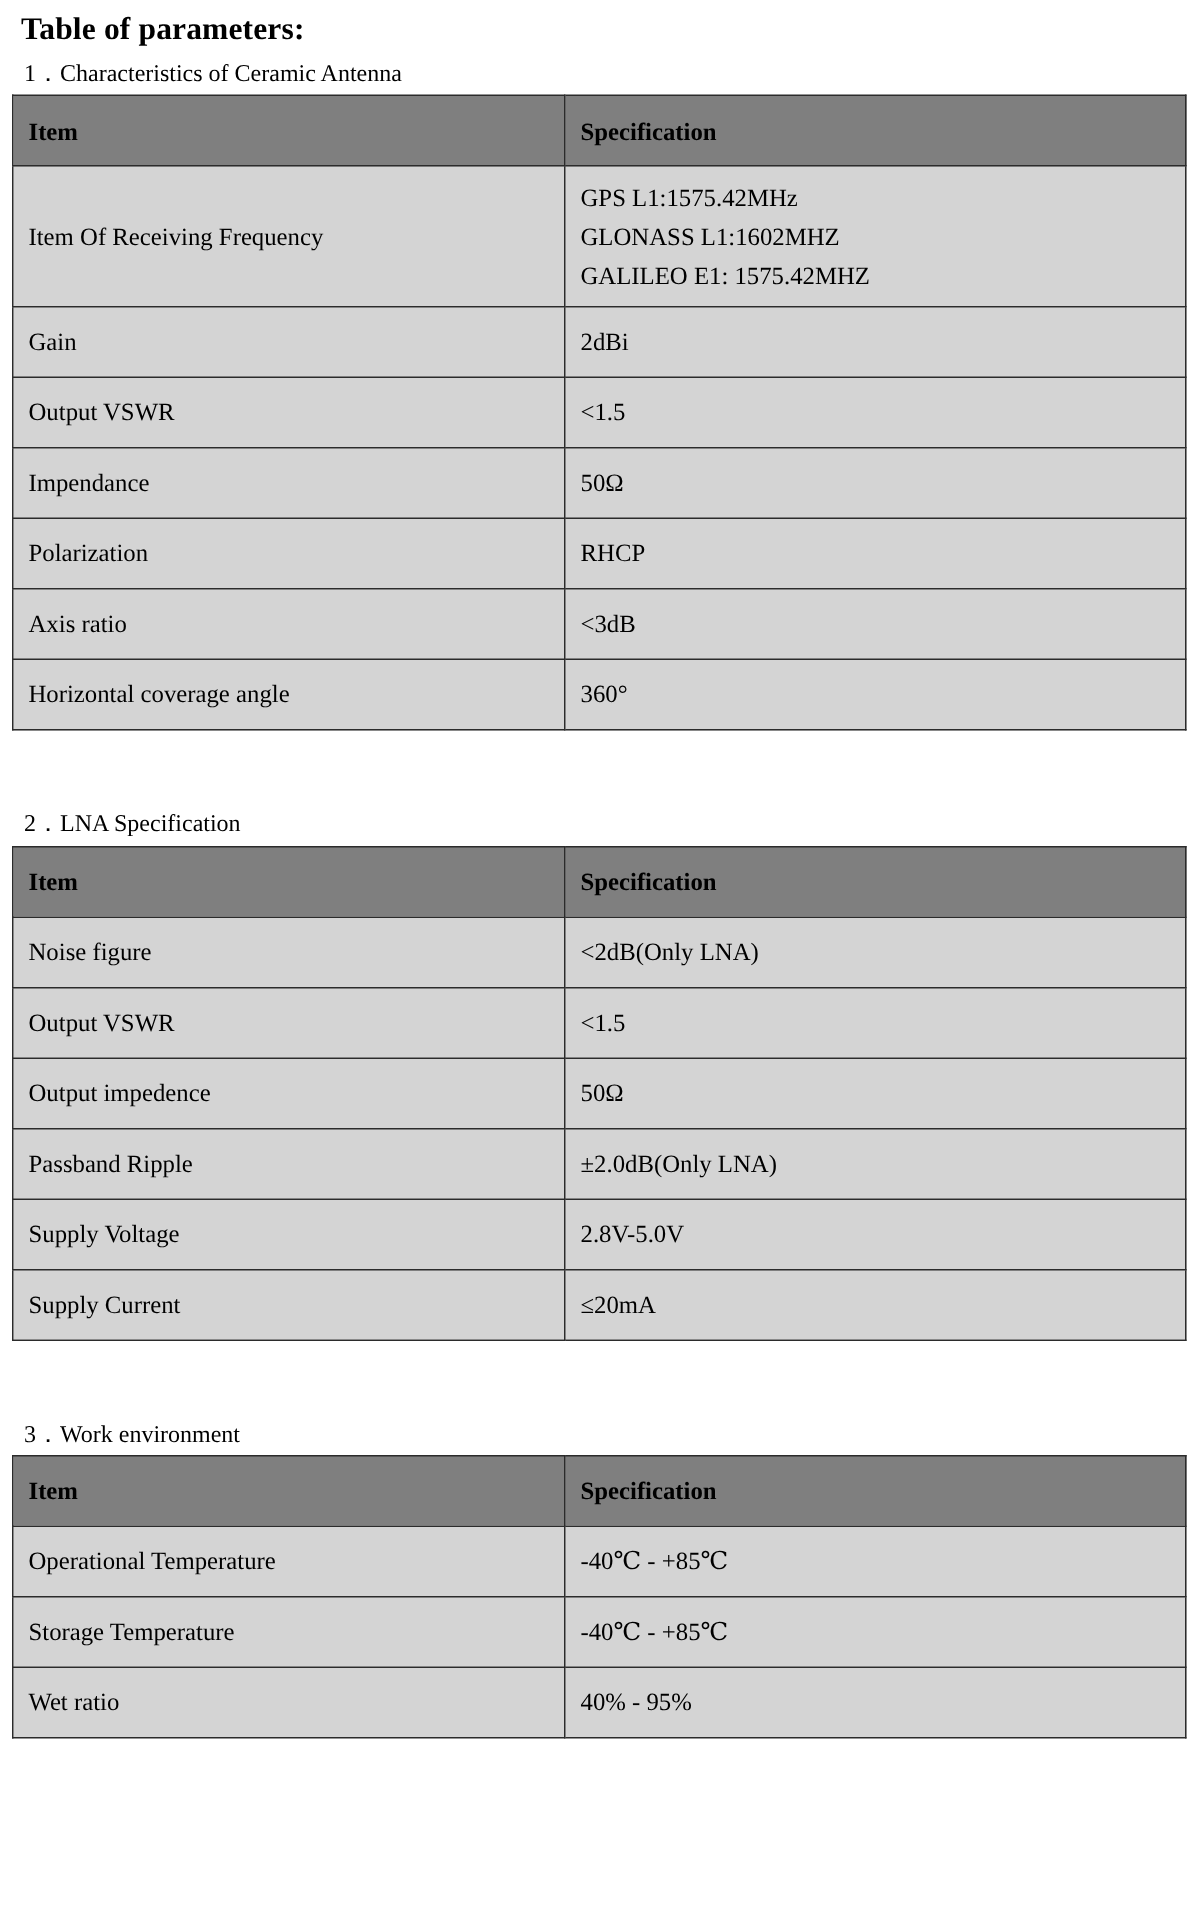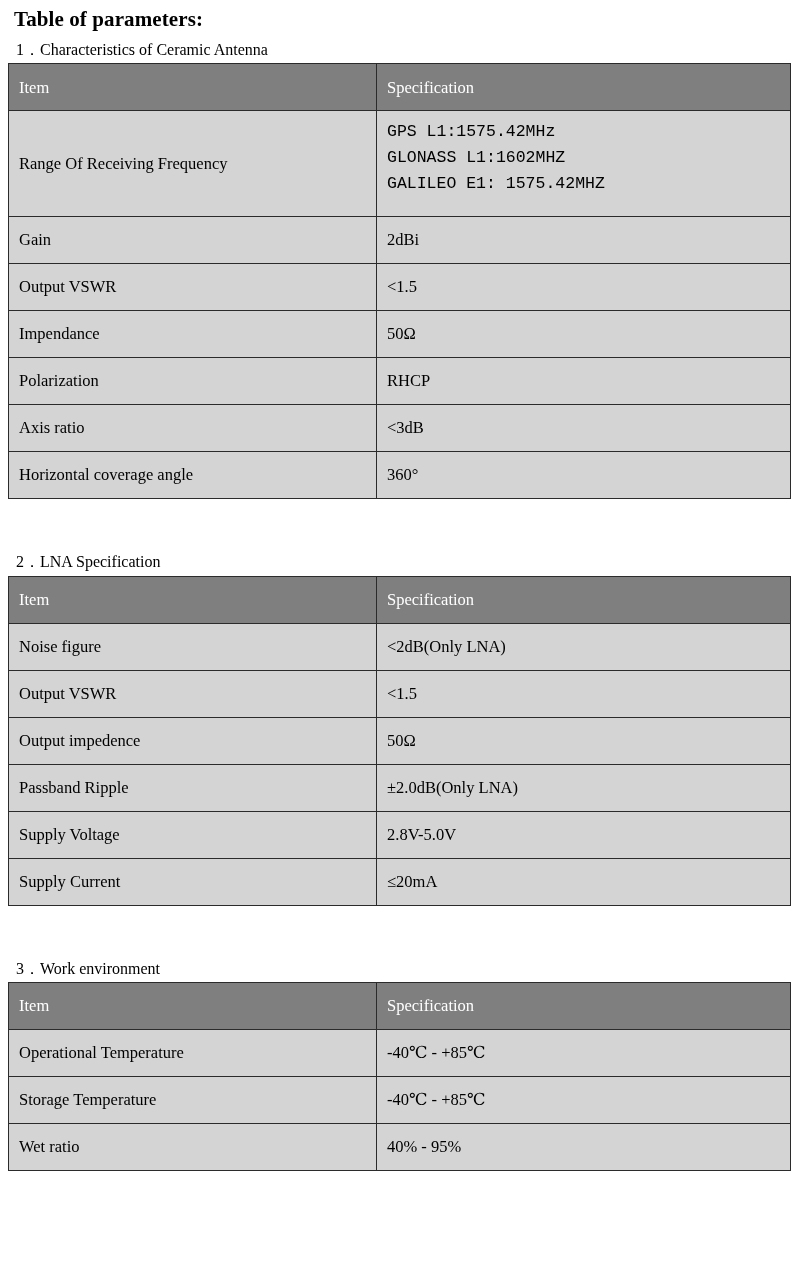--- a/index.html
+++ b/index.html
@@ -59,34 +59,33 @@
   .spec-table td {
     border: 1px solid #2b2b2b;
     padding: 6px 10px;
     text-align: left;
     vertical-align: middle;
     font-size: 16.5px;
     line-height: 1.45;
   }
   .spec-table thead th {
     background: #7f7f7f;
-    font-weight: normal;
+    font-weight: bold;
     height: 34px;
-    color: #ffffff;
+    color: #000000;
   }
   .spec-table tbody td {
     background: #d4d4d4;
     height: 34px;
     font-weight: normal;
   }
   .spec-table tbody td.multiline {
     line-height: 1.55;
     padding-top: 8px;
-    padding-bottom: 20px;
-    font-family: Liberation Mono, monospace;
+    padding-bottom: 8px;
   }
   .multiline div { white-space: pre; }
 
   .gap-1 { height: 54px; }
   .gap-2 { height: 54px; }
   .title-gap { height: 10px; }
 </style>
 </head>
 <body>
 
@@ -104,21 +103,21 @@
           <col class="col-spec">
         </colgroup>
       <thead>
         <tr>
           <th>Item</th>
           <th>Specification</th>
         </tr>
       </thead>
       <tbody>
         <tr>
-          <td>Range Of Receiving Frequency</td>
+          <td>Item Of Receiving Frequency</td>
           <td class="multiline">
             <div>GPS L1:1575.42MHz</div>
             <div>GLONASS L1:1602MHZ</div>
             <div>GALILEO E1: 1575.42MHZ</div>
           </td>
         </tr>
         <tr>
           <td>Gain</td>
           <td>2dBi</td>
         </tr>

